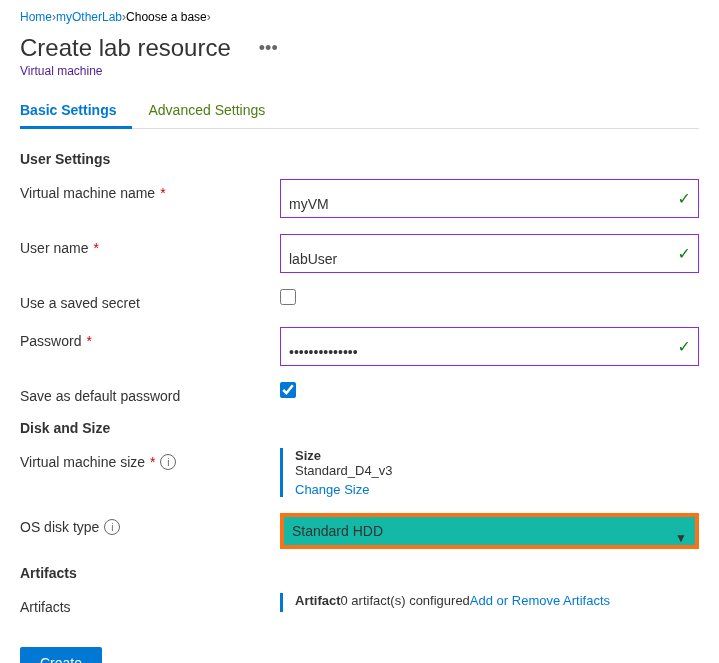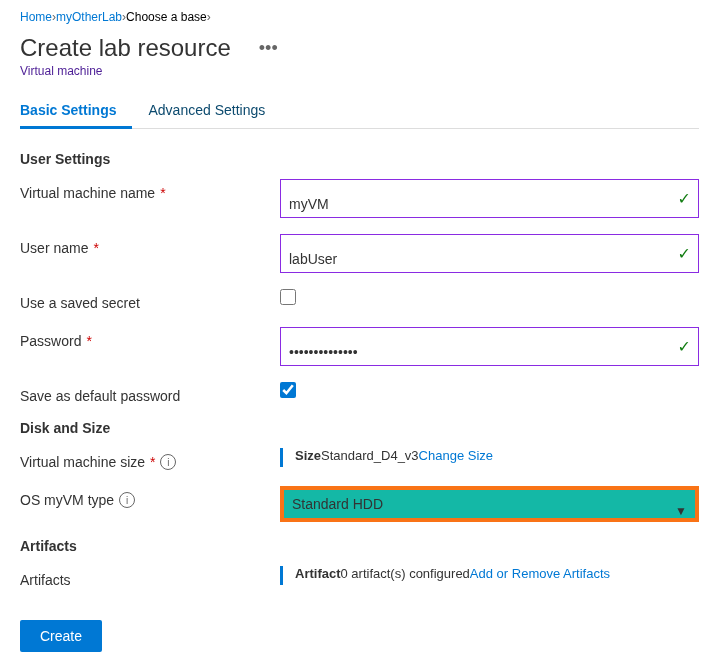--- a/index.html
+++ b/index.html
@@ -59,21 +59,21 @@
     .tabs {
       display: flex;
       border-bottom: 1px solid #ddd;
       margin-bottom: 22px;
     }
     .tab {
       padding: 8px 16px 8px 0;
       margin-right: 16px;
       font-size: 14px;
       cursor: pointer;
-      color: #0c4a6e;
+      color: #4d7c0f;
       border-bottom: 3px solid transparent;
       margin-bottom: -1px;
     }
     .tab.active {
       color: #0078d4;
       border-bottom: 3px solid #0078d4;
       font-weight: 600;
     }
     
     .section-header {
@@ -146,21 +146,21 @@
     }
     input[type="checkbox"] {
       width: 16px;
       height: 16px;
       cursor: pointer;
       accent-color: #0078d4;
     }
     
     .size-block {
       display: flex;
-      flex-direction: row;
+      flex-direction: column;
       border-left: 3px solid #0078d4;
       padding-left: 12px;
     }
     .size-label {
       font-size: 13px;
       font-weight: 600;
       color: #333;
     }
     .size-value {
       font-size: 13px;
@@ -335,21 +335,21 @@
         <span class="size-label">Size</span>
         <span class="size-value">Standard_D4_v3</span>
         <a class="link-text">Change Size</a>
       </div>
     </div>
   </div>
 
   
   <div class="form-row">
     <div class="form-label">
-      <span>OS myVM type</span>
+      <span>OS disk type</span>
       <span class="info-icon">i</span>
     </div>
     <div class="form-control-wrap">
       <div class="select-wrap">
         <select>
           <option>Standard HDD</option>
           <option>Standard SSD</option>
           <option>Premium SSD</option>
         </select>
         <span class="chevron-down">▼</span>

